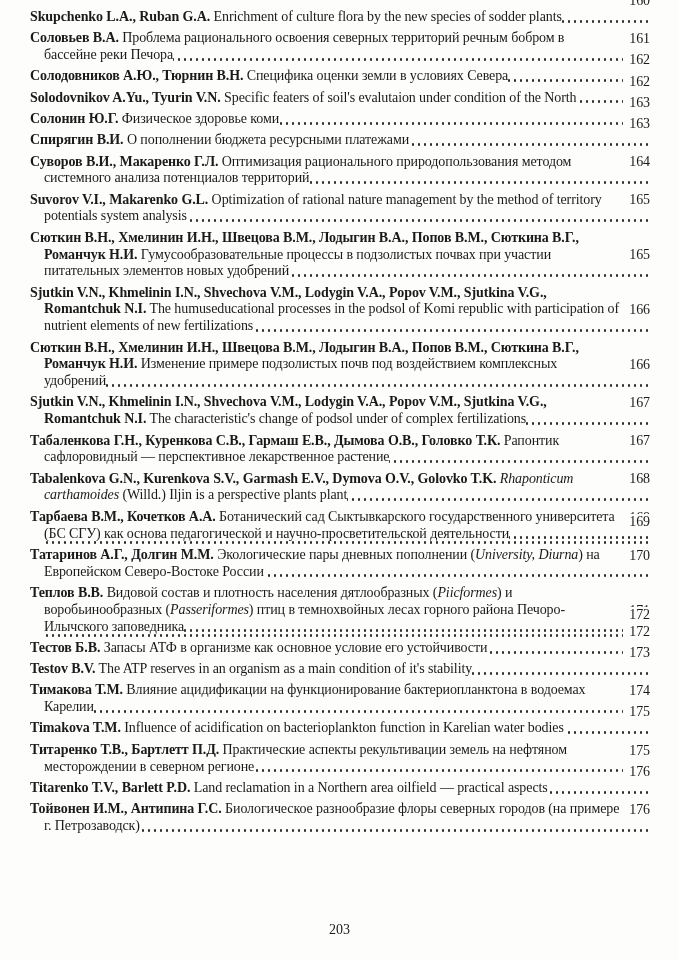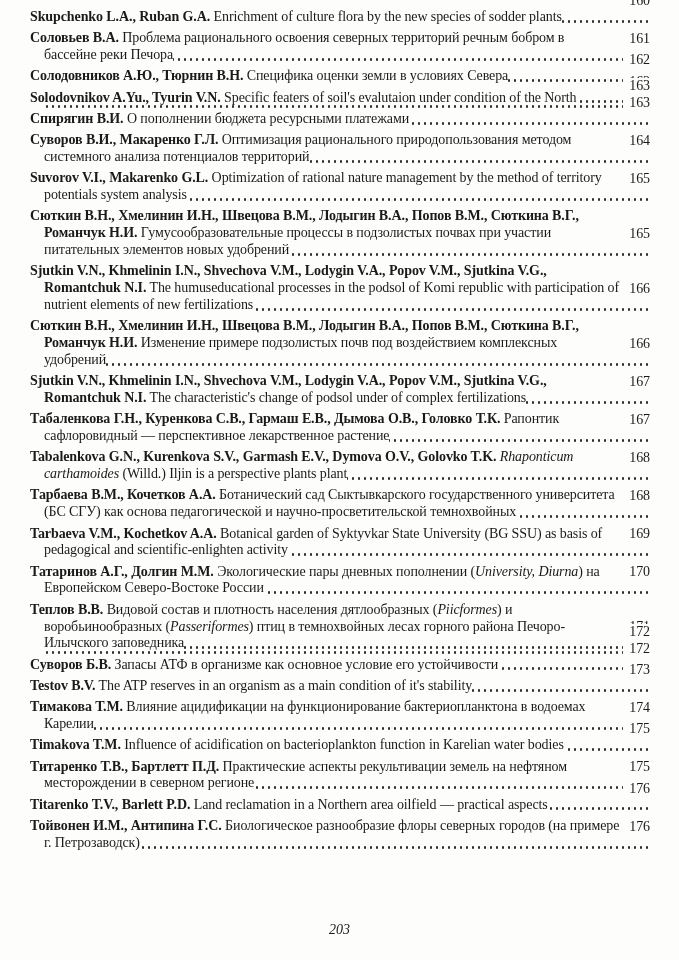--- a/index.html
+++ b/index.html
@@ -53,21 +53,20 @@
     padding-left:6px;
     line-height:16.8px;
     text-indent:0;
     margin-top:24px;
   }
   .folio{
     position:absolute;
     left:0;right:0;bottom:22px;
     text-align:center;
     font-size:14px;
-    font-style:italic;
   }
 </style>
 </head>
 <body>
 
 <div class="page">
   <main class="toc" id="toc">
   <div class="entry">
     <span class="t"><b class="au">Skupchenko L.A., Ruban G.A.</b><span class="ti"><span> Enrichment of culture flora by the new species of sodder plants</span></span></span>
     <span class="dots"></span>
@@ -86,20 +85,21 @@
     <span class="pg">162</span>
   </div>
 
   <div class="entry">
     <span class="t"><b class="au">Solodovnikov A.Yu., Tyurin V.N.</b><span class="ti"><span> Specific featers of soil's evalutaion under condition of the North</span></span></span>
     <span class="dots"></span>
     <span class="pg">162</span>
   </div>
 
   <div class="entry">
+    <span class="t"><b class="au">Солонин Ю.Г.</b><span class="ti"><span> Физическое здоровье коми</span></span></span>
     <span class="dots"></span>
     <span class="pg">163</span>
   </div>
 
   <div class="entry">
     <span class="t"><b class="au">Спирягин В.И.</b><span class="ti"><span> О пополнении бюджета ресурсными платежами</span></span></span>
     <span class="dots"></span>
     <span class="pg">163</span>
   </div>
 
@@ -145,27 +145,26 @@
     <span class="pg">167</span>
   </div>
 
   <div class="entry">
     <span class="t"><b class="au">Tabalenkova G.N., Kurenkova S.V., Garmash E.V., Dymova O.V., Golovko T.K.</b><span class="ti"><span> </span><i>Rhaponticum carthamoides</i><span> (Willd.) Iljin is a perspective plants plant</span></span></span>
     <span class="dots"></span>
     <span class="pg">168</span>
   </div>
 
   <div class="entry">
-    <span class="t"><b class="au">Тарбаева В.М., Кочетков А.А.</b><span class="ti"><span> Ботанический сад Сыктывкарского государственного университета (БС СГУ) как основа педагогической и научно-просветительской темнохвойных</span></span></span>
+    <span class="t"><b class="au">Тарбаева В.М., Кочетков А.А.</b><span class="ti"><span> Ботанический сад Сыктывкарского государственного университета (БС СГУ) как основа педагогической и научно-просветительской деятельности</span></span></span>
     <span class="dots"></span>
     <span class="pg">168</span>
   </div>
 
   <div class="entry">
-    <span class="t"><b class="au">Tarbaeva V.M., Kochetkov A.A.</b><span class="ti"><span> Botanical garden of Syktyvkar State University (BG SSU) as basis of pedagogical and scientific-enlighten activity</span></span></span>
     <span class="dots"></span>
     <span class="pg">169</span>
   </div>
 
   <div class="entry">
     <span class="t"><b class="au">Татаринов А.Г., Долгин М.М.</b><span class="ti"><span> Экологические пары дневных пополнении (</span><i>University, Diurna</i><span>) на Европейском Северо-Востоке России</span></span></span>
     <span class="dots"></span>
     <span class="pg">170</span>
   </div>
 
@@ -174,21 +173,21 @@
     <span class="dots"></span>
     <span class="pg">171</span>
   </div>
 
   <div class="entry">
     <span class="dots"></span>
     <span class="pg">172</span>
   </div>
 
   <div class="entry">
-    <span class="t"><b class="au">Суворов Б.В.</b><span class="ti"><span> Запасы АТФ в организме как основное условие его устойчивости</span></span></span>
+    <span class="t"><b class="au">Тестов Б.В.</b><span class="ti"><span> Запасы АТФ в организме как основное условие его устойчивости</span></span></span>
     <span class="dots"></span>
     <span class="pg">172</span>
   </div>
 
   <div class="entry">
     <span class="t"><b class="au">Testov B.V.</b><span class="ti"><span> The ATP reserves in an organism as a main condition of it's stability</span></span></span>
     <span class="dots"></span>
     <span class="pg">173</span>
   </div>
 

